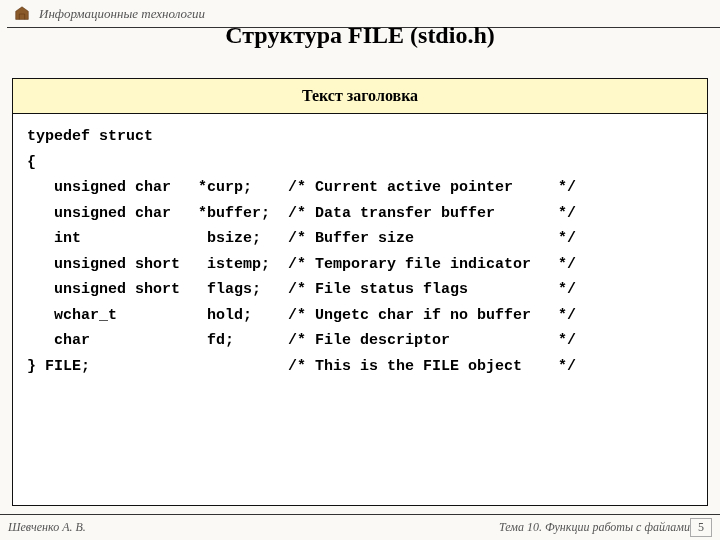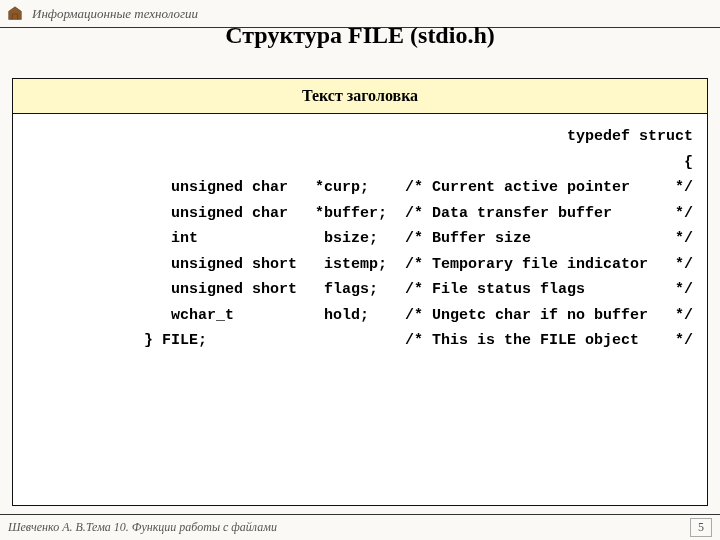--- a/index.html
+++ b/index.html
@@ -7,21 +7,21 @@
     width: 720px; height: 540px;
     background: #FAF9F6;
     background-image: radial-gradient(circle, #d0d0d0 0.5px, transparent 0.5px);
     background-size: 6px 6px;
     background-position: 0 0;
     font-family: "Times New Roman", serif;
     position: relative;
     overflow: hidden;
   }
   .header-band {
-    position: absolute; left: 0; right: 0; top: 0; height: 28px;
+    position: absolute; left: 7px; right: 0; top: 0; height: 28px;
     border-bottom: 1px solid #333;
     display: flex; align-items: center;
     padding-left: 6px;
     background: #FAF9F6;
     background-image: radial-gradient(circle, #d0d0d0 0.5px, transparent 0.5px);
     background-size: 6px 6px;
   }
   .logo {
     width: 18px; height: 18px; margin-right: 8px;
     display: inline-block;
@@ -46,42 +46,41 @@
   .box-header {
     border-bottom: 1.5px solid #111;
     background: #FFF8C8;
     text-align: center;
     font-size: 16px; font-weight: bold;
     padding: 8px 0;
     font-family: "Times New Roman", serif;
   }
   .code-area {
     padding: 10px 14px 6px 14px;
-    text-align: right;
   }
   .code-line {
     font-family: "Courier New", monospace;
     font-weight: bold;
     font-size: 15px;
     white-space: pre;
     line-height: 1.7;
     color: #000;
   }
   .footer {
     position: absolute; left: 0; right: 0; bottom: 0; height: 26px;
     border-top: 1px solid #333;
     display: flex; align-items: center; justify-content: space-between;
     padding: 0 8px;
     background: #FAF9F6;
     background-image: radial-gradient(circle, #d0d0d0 0.5px, transparent 0.5px);
     background-size: 6px 6px;
     font-style: italic; font-size: 12px; color: #555;
     font-family: "Times New Roman", serif;
   }
-  .footer-center { flex: 1; text-align: left; }
+  .footer-center { flex: 1; text-align: right; }
   .footer-right {
     border: 1px solid #aaa; padding: 1px 7px;
     font-style: normal;
   }
 </style>
 </head>
 <body>
 
 <div class="header-band">
   <span class="logo">
@@ -98,20 +97,21 @@
   <div class="box-header">Текст заголовка</div>
   <div class="code-area" id="code-area">
       <div class="code-line">typedef struct</div>
       <div class="code-line">{</div>
       <div class="code-line">   unsigned char   *curp;    /* Current active pointer     */</div>
       <div class="code-line">   unsigned char   *buffer;  /* Data transfer buffer       */</div>
       <div class="code-line">   int              bsize;   /* Buffer size                */</div>
       <div class="code-line">   unsigned short   istemp;  /* Temporary file indicator   */</div>
       <div class="code-line">   unsigned short   flags;   /* File status flags          */</div>
       <div class="code-line">   wchar_t          hold;    /* Ungetc char if no buffer   */</div>
+      <div class="code-line">   char             fd;      /* File descriptor            */</div>
       <div class="code-line">} FILE;                      /* This is the FILE object    */</div>
     </div>
 </div>
 
 <div class="footer">
   <span>Шевченко А. В.</span>
   <span class="footer-center">Тема 10. Функции работы с файлами</span>
   <span class="footer-right">5</span>
 </div>
 

